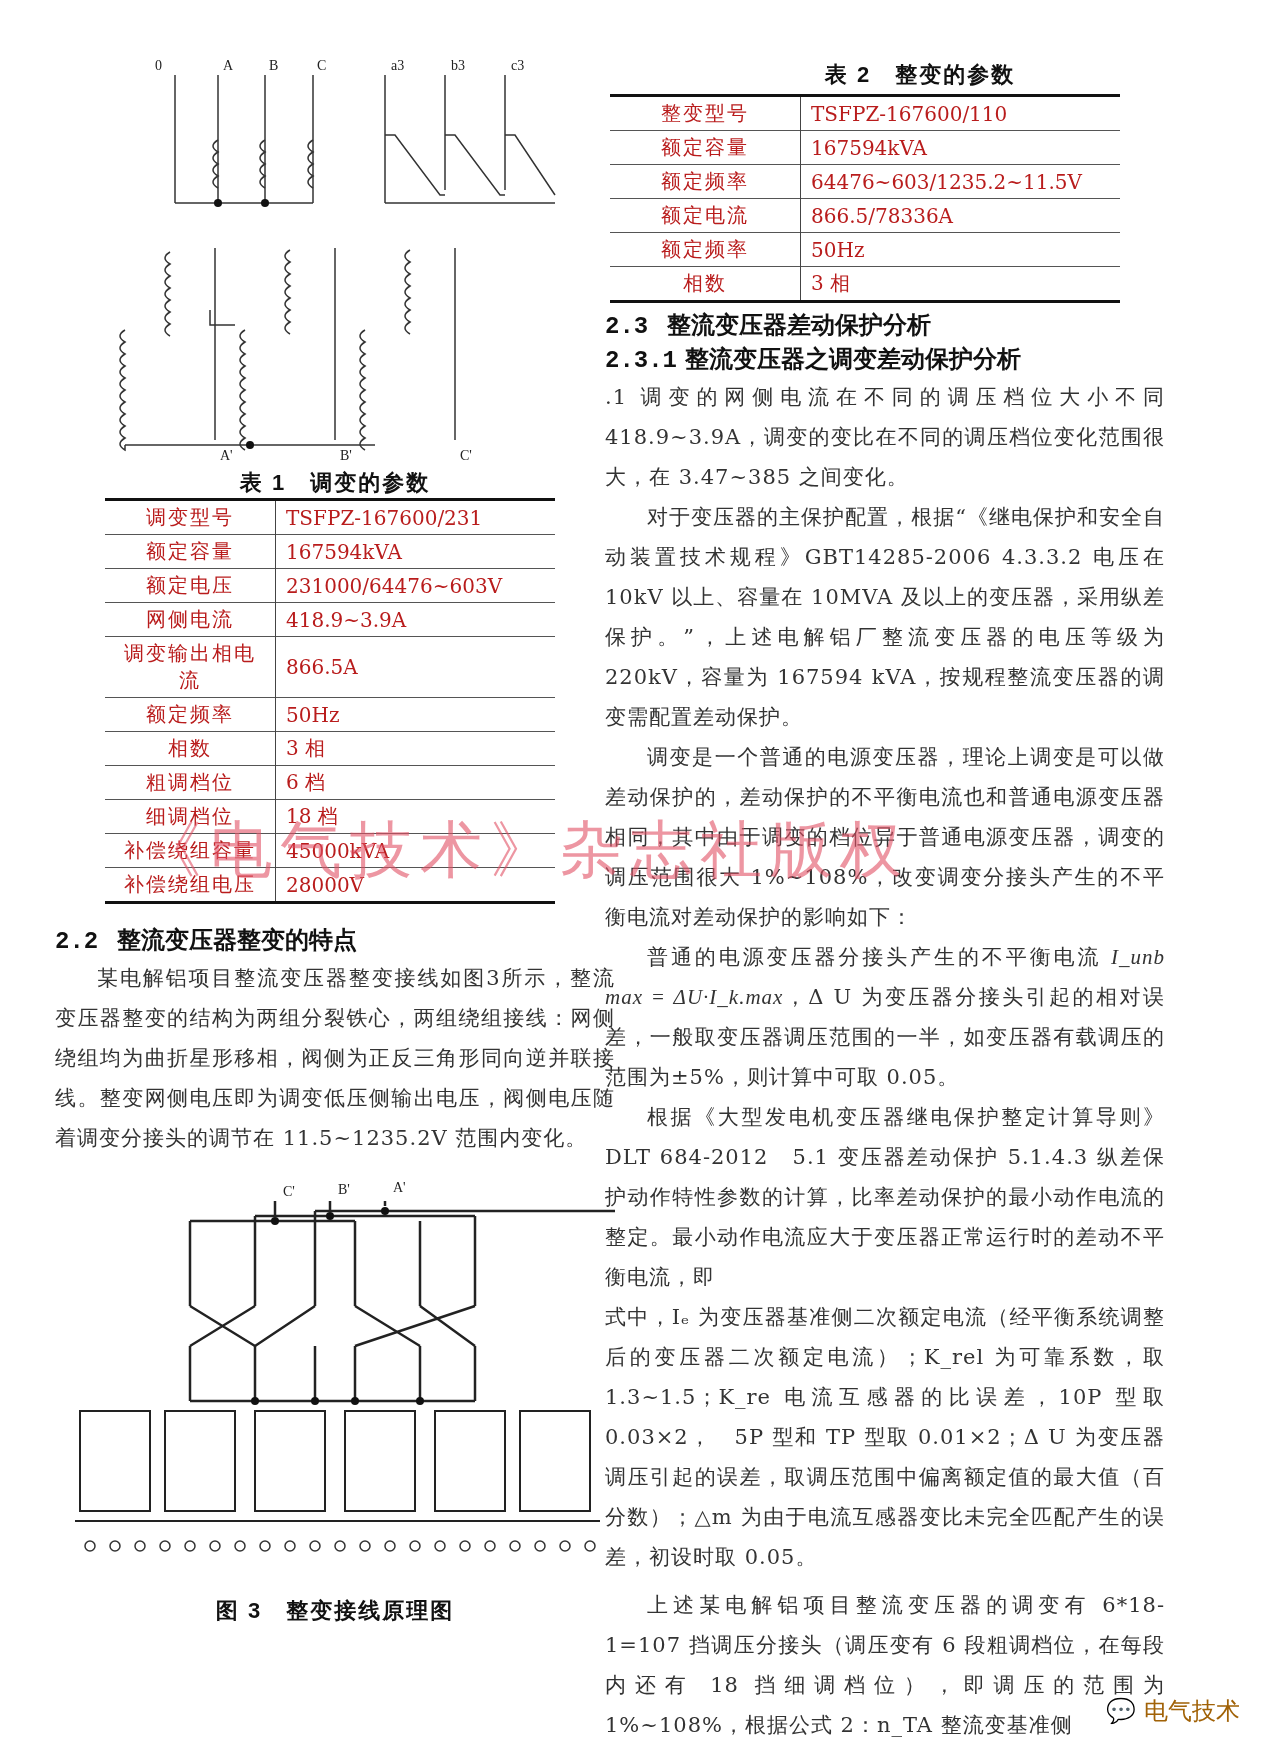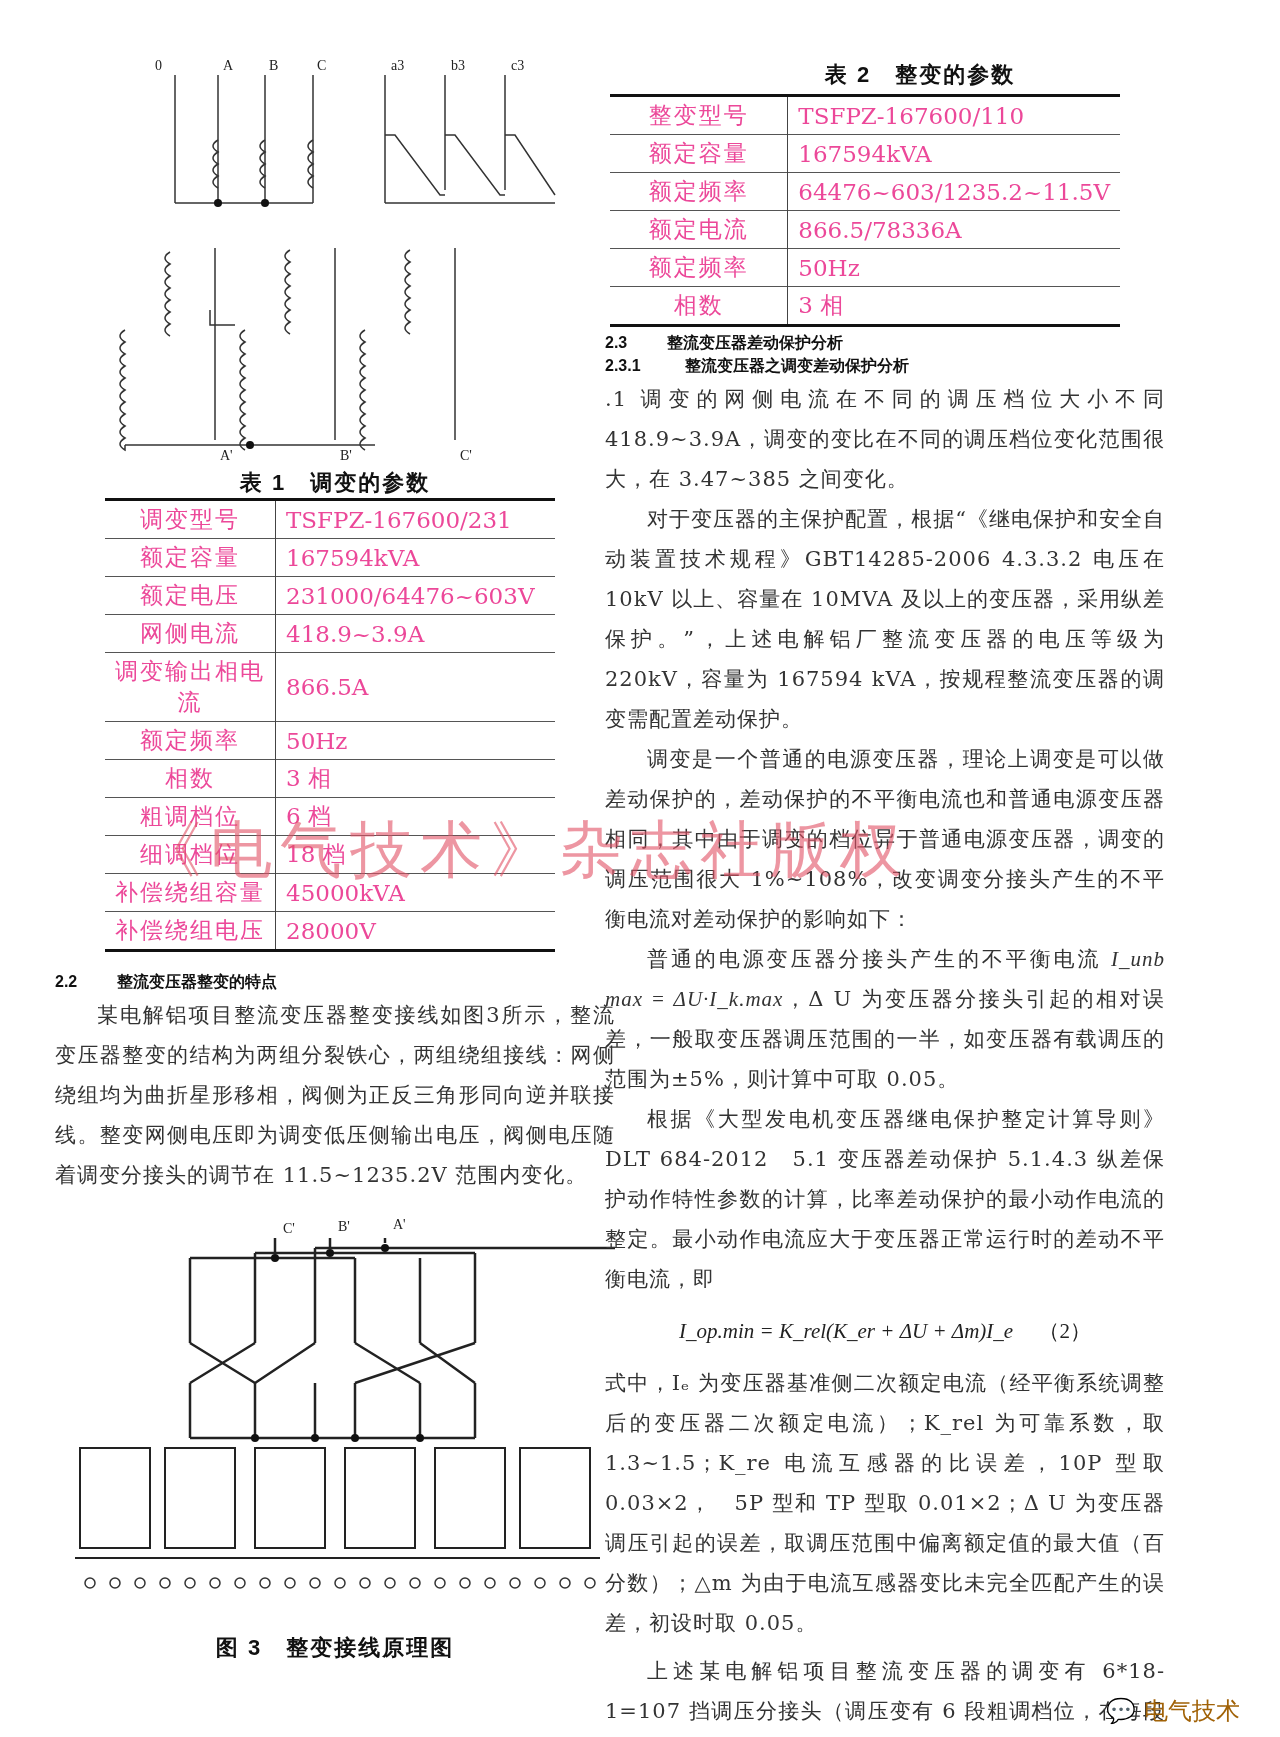--- a/index.html
+++ b/index.html
@@ -3,26 +3,26 @@
 <meta charset="utf-8">
 <style>
   html,body{margin:0;padding:0;background:#fff;}
   body{width:1280px;height:1737px;position:relative;overflow:hidden;
        font-family:"DejaVu Serif","Liberation Serif",serif;color:#222;}
   .col{position:absolute;}
   .left{left:55px;top:40px;width:560px;}
   .right{left:660px;top:60px;width:560px;}
   .caption{font-family:Liberation Sans, sans-serif;font-weight:bold;
            font-size:22px;text-align:center;color:#111;letter-spacing:2px;}
-  table.params{border-collapse:collapse;font-size:23px;color:#ec4899;}
+  table.params{border-collapse:collapse;font-size:20px;color:#b91c1c;}
   table.params td{border-top:1px solid #555;padding:3px 10px;height:26px;vertical-align:middle;}
   table.params td.k{text-align:center;border-right:1.5px solid #444;letter-spacing:2px;}
   table.params tr:first-child td{border-top:3px solid #111;}
   table.params tr:last-child td{border-bottom:3px solid #111;}
-  .sec{font-family:Liberation Sans, sans-serif;font-weight:bold;font-size:16px;color:#111;margin:2px 0;}
+  .sec{font-family:Liberation Mono, monospace;font-weight:bold;font-size:24px;color:#111;margin:2px 0;}
   .sec .num{display:inline-block;min-width:62px;}
   p{margin:0;font-size:21px;line-height:40px;text-align:justify;letter-spacing:1px;color:#333;}
   p.ind{text-indent:2em;}
   .formula{font-family:"Liberation Serif",serif;font-style:italic;font-size:21px;text-align:center;margin:18px 0;}
   .watermark{position:absolute;left:140px;top:808px;font-size:62px;color:rgba(225,80,100,0.6);
              letter-spacing:8px;font-family:"DejaVu Sans",sans-serif;white-space:nowrap;}
   .brand{position:absolute;right:40px;bottom:10px;font-size:24px;color:#a16207;
          font-family:"DejaVu Sans",sans-serif;}
   svg text{font-family:"Liberation Serif",serif;}
 </style>
@@ -249,24 +249,20 @@
     <span class="num" style="min-width:80px;">2.3.1</span><span>整流变压器之调变差动保护分析</span>
   </div>
   <div style="margin-left:-55px;width:560px;">
     <p>.1 调变的网侧电流在不同的调压档位大小不同 418.9~3.9A，调变的变比在不同的调压档位变化范围很大，在 3.47~385 之间变化。</p>
     <p class="ind">对于变压器的主保护配置，根据“《继电保护和安全自动装置技术规程》GBT14285-2006 4.3.3.2 电压在 10kV 以上、容量在 10MVA 及以上的变压器，采用纵差保护。”，上述电解铝厂整流变压器的电压等级为 220kV，容量为 167594 kVA，按规程整流变压器的调变需配置差动保护。</p>
     <p class="ind">调变是一个普通的电源变压器，理论上调变是可以做差动保护的，差动保护的不平衡电流也和普通电源变压器相同，其中由于调变的档位异于普通电源变压器，调变的调压范围很大 1%~108%，改变调变分接头产生的不平衡电流对差动保护的影响如下：</p>
     <p class="ind">
       <span>普通的电源变压器分接头产生的不平衡电流 </span><span class="formula" style="display:inline;margin:0;">I_unb max = ΔU·I_k.max</span><span>，Δ U 为变压器分接头引起的相对误差，一般取变压器调压范围的一半，如变压器有载调压的范围为±5%，则计算中可取 0.05。</span>
     </p>
     <p class="ind">根据《大型发电机变压器继电保护整定计算导则》 DLT 684-2012　5.1 变压器差动保护 5.1.4.3 纵差保护动作特性参数的计算，比率差动保护的最小动作电流的整定。最小动作电流应大于变压器正常运行时的差动不平衡电流，即</p>
-    <div class="formula">
-      <span>I_op.min = K_rel(K_er + ΔU + Δm)I_e</span>
-      <span style="font-style:normal;margin-left:20px;">（2）</span>
-    </div>
     <p>式中，Iₑ 为变压器基准侧二次额定电流（经平衡系统调整后的变压器二次额定电流）；K_rel 为可靠系数，取 1.3~1.5；K_re 电流互感器的比误差，10P 型取 0.03×2，　5P 型和 TP 型取 0.01×2；Δ U 为变压器调压引起的误差，取调压范围中偏离额定值的最大值（百分数）；△m 为由于电流互感器变比未完全匹配产生的误差，初设时取 0.05。</p>
     <p class="ind" style="margin-top:8px;">上述某电解铝项目整流变压器的调变有 6*18-1=107 挡调压分接头（调压变有 6 段粗调档位，在每段内还有 18 挡细调档位），即调压的范围为 1%~108%，根据公式 2：n_TA 整流变基准侧</p>
   </div>
 </div>
 
 <div class="watermark">《电气技术》杂志社版权</div>
 <div class="brand">
   <span>💬</span>
   <span>电气技术</span>
 </div>

